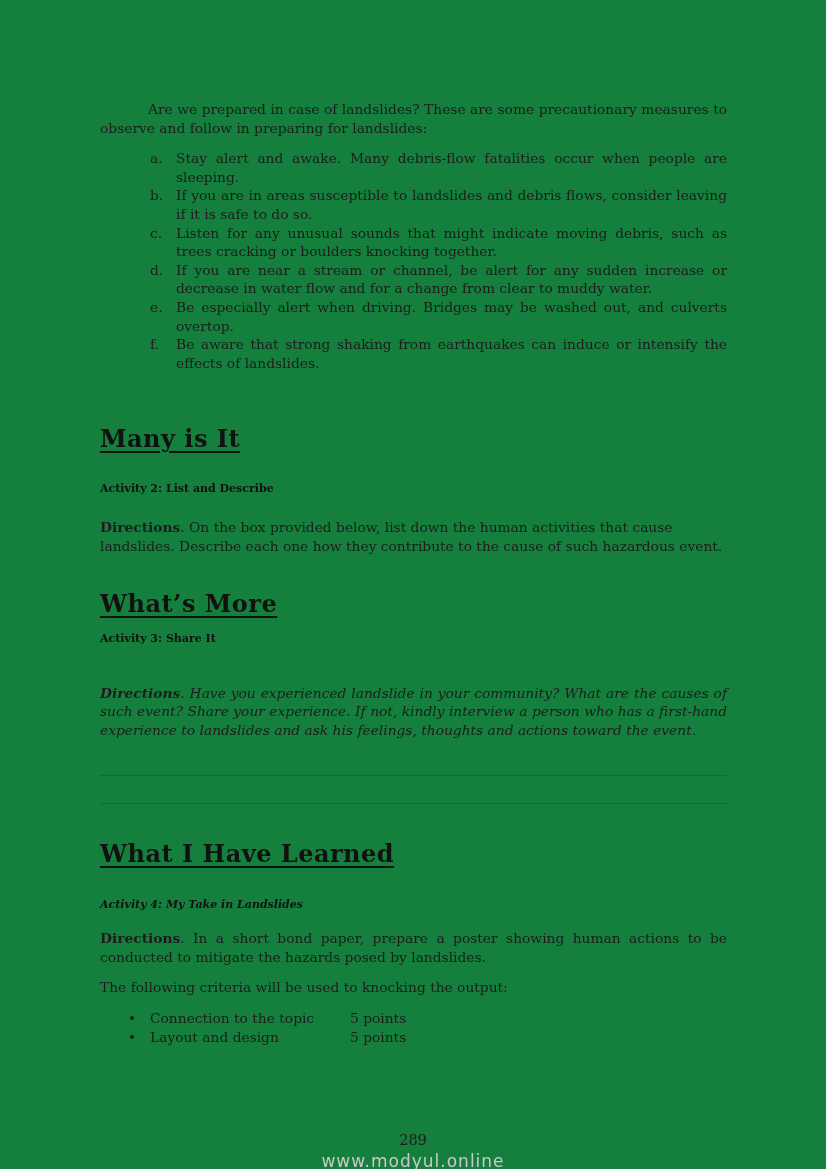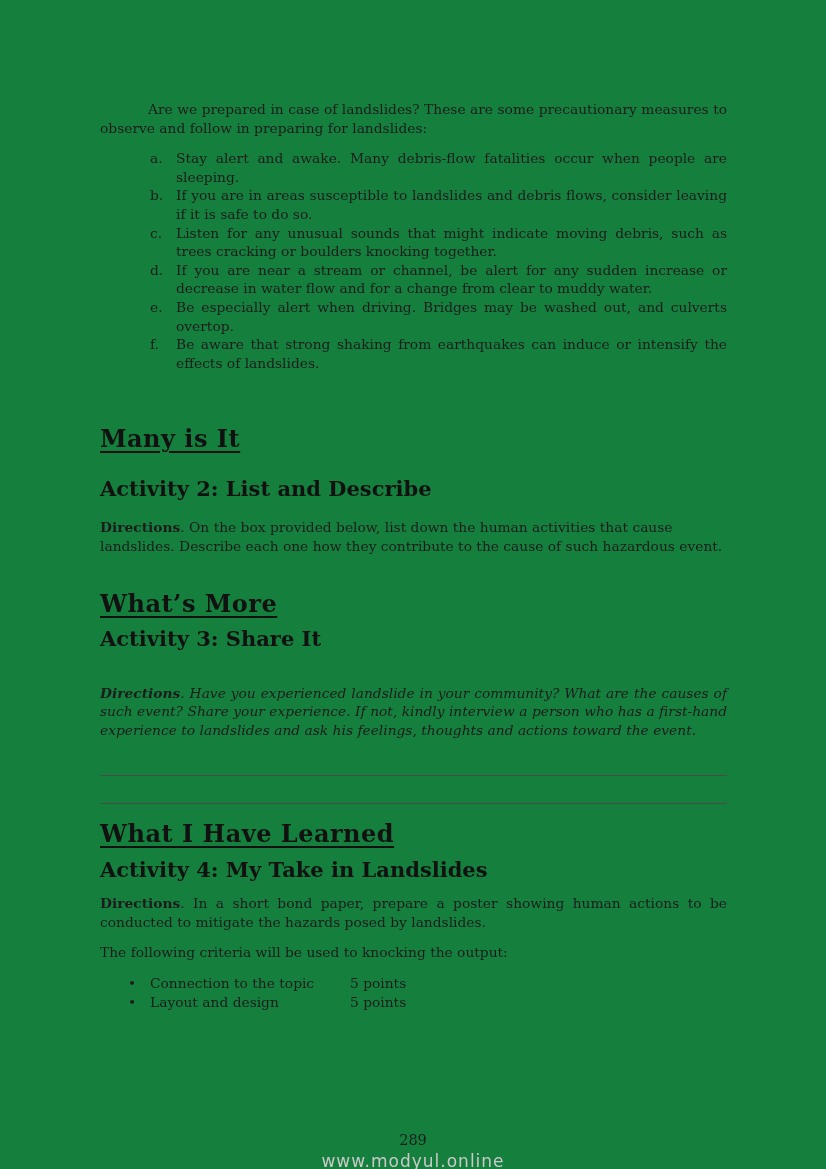--- a/index.html
+++ b/index.html
@@ -50,43 +50,43 @@
     font-size: 24px;
     font-weight: bold;
     line-height: 28px;
     letter-spacing: 0.5px;
     text-decoration: underline;
     text-decoration-thickness: 2px;
     text-underline-offset: 4px;
     color: #111111;
   }
   .activity-title {
-    font-size: 21px;
+    font-size: 11px;
     font-weight: bold;
     line-height: 21px;
     color: #111111;
   }
   .directions-para {
     text-align: justify;
   }
   .directions-para.left-align {
     text-align: left;
   }
   .directions-label {
     font-weight: bold;
   }
 
   .h-what-is-it       { margin-top: 53px; }
   .t-activity2        { margin-top: 25px; }
   .d-activity2        { margin-top: 19px; }
   .h-whats-more       { margin-top: 34px; }
   .t-activity3        { margin-top: 10px; }
   .d-activity3        { margin-top: 35px; font-style: italic; }
-  .h-what-learned     { margin-top: 16px; }
-  .t-activity4        { margin-top: 11px; }
+  .h-what-learned     { margin-top: 36px; }
+  .t-activity4        { margin-top: 26px; font-style: italic; }
   .d-activity4        { margin-top: 14px; }
   .criteria-intro     { margin-top: 12px; }
 
   .answer-lines {
     margin-top: 9px;
   }
   .answer-line {
     height: 27px;
     border-bottom: 1px solid #4a4a4a;
   }

